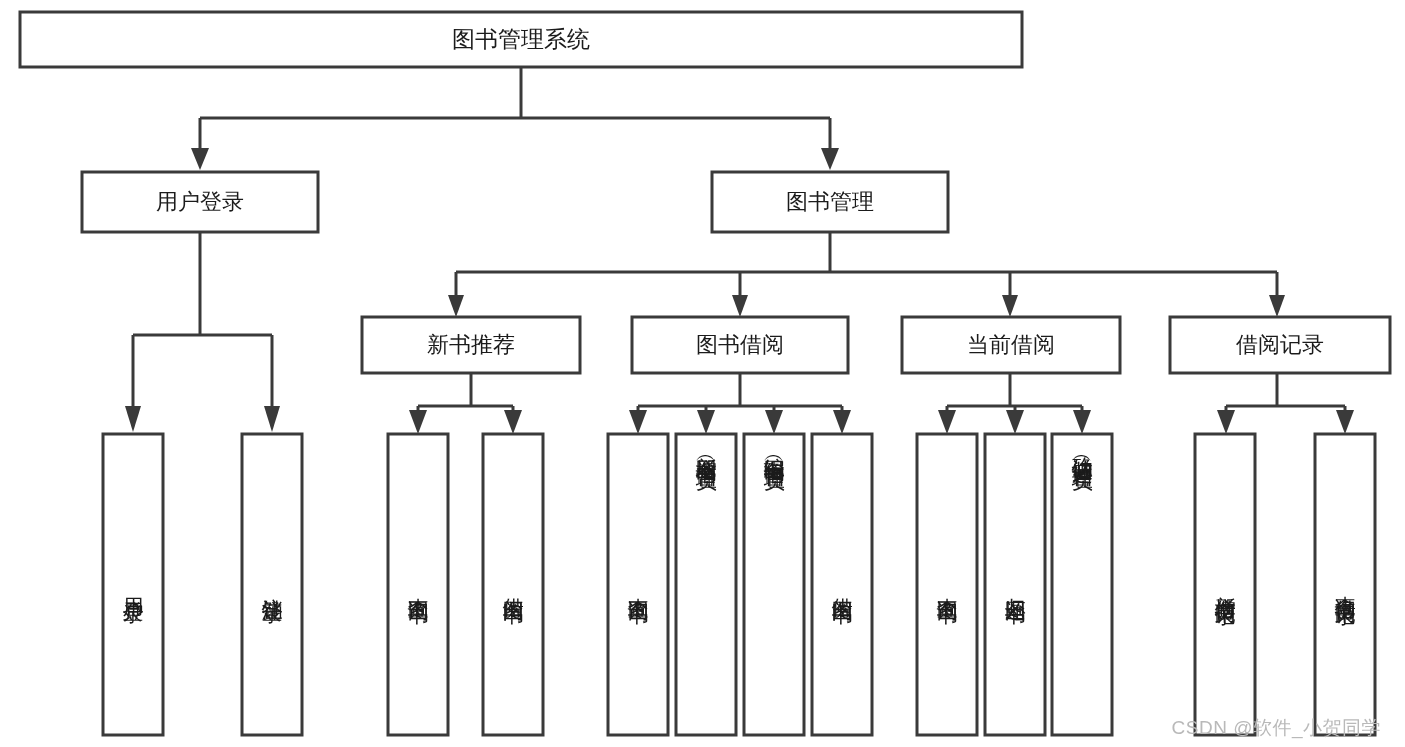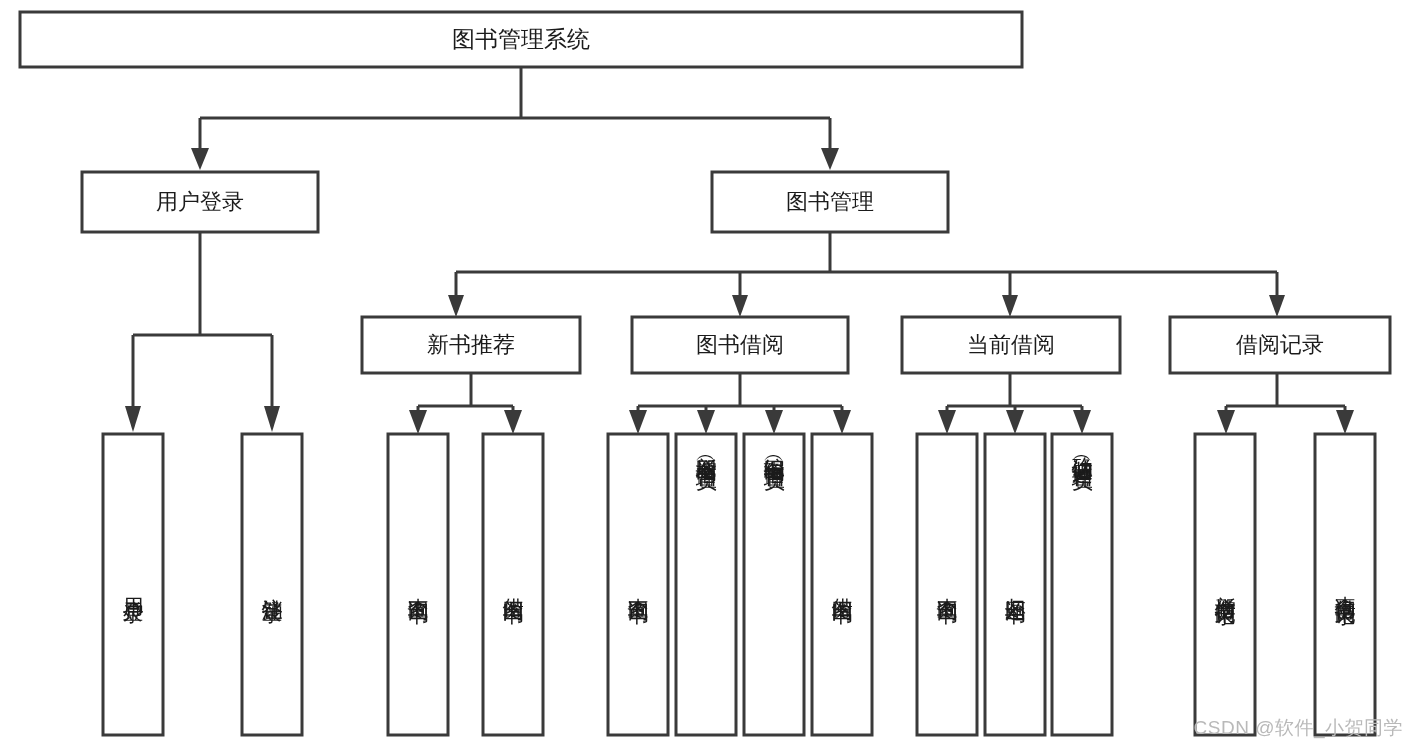--- a/index.html
+++ b/index.html
@@ -69,21 +69,21 @@
     text-orientation: upright;
     font-family: "Liberation Sans", "DejaVu Sans", sans-serif;
     font-size: 21px;
     line-height: 1.08;
     letter-spacing: 2px;
     color: #1b1b1b;
     white-space: nowrap;
   }
   .watermark {
     position: absolute;
-    right: 2px;
+    right: 24px;
     bottom: 6px;
     font-family: "Liberation Sans", "DejaVu Sans", sans-serif;
     font-size: 19px;
     color: #b9b9b9;
     letter-spacing: 0.5px;
     user-select: none;
   }
 </style>
 </head>
 <body>

